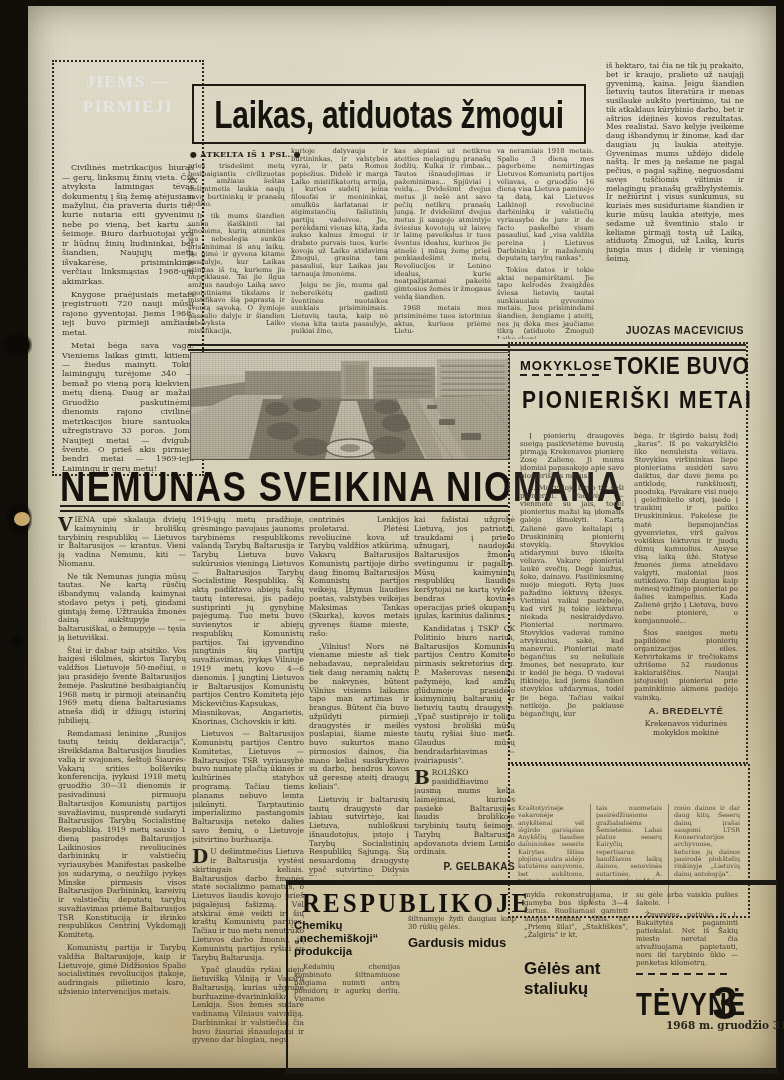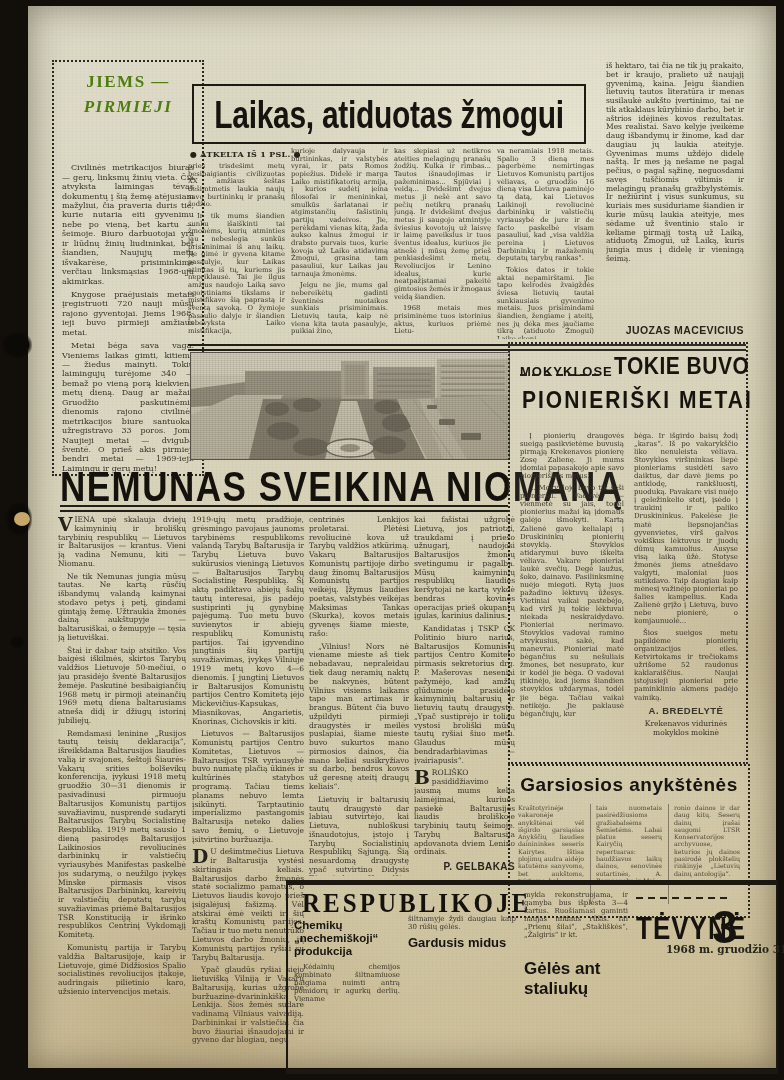--- a/index.html
+++ b/index.html
@@ -54,21 +54,21 @@
   .h-mok{font-family:"Liberation Sans",sans-serif;font-weight:bold;color:#17140f;
     font-size:21px;letter-spacing:.5px;transform:scaleY(1.15);transform-origin:left top;white-space:nowrap;}
   .h-kicker{font-family:"Liberation Sans",sans-serif;font-weight:bold;color:#17140f;
     font-size:13px;letter-spacing:1px;}
   .h-gars{font-family:"Liberation Sans",sans-serif;font-weight:bold;color:#17140f;
     font-size:19px;letter-spacing:.5px;}
   .h-resp{font-family:"Liberation Serif",serif;font-weight:bold;color:#15120d;
     font-size:25px;letter-spacing:3px;transform:scaleY(1.12);transform-origin:left top;white-space:nowrap;}
   .h-sub{font-family:"Liberation Sans",sans-serif;font-weight:bold;color:#17140f;
     font-size:11.5px;line-height:1.15;transform-origin:left top;}
-  .h-jiems{font-family:"Liberation Serif",serif;font-weight:bold;color:#4d7c0f;
+  .h-jiems{font-family:"Liberation Serif",serif;font-weight:bold;color:#e5e5e5;
     font-size:17px;letter-spacing:1.5px;text-align:center;line-height:1.45;}
   .masthead-t{font-family:"Liberation Sans",sans-serif;font-weight:bold;color:#17140f;
     font-size:26px;letter-spacing:1px;transform:scaleY(1.18);transform-origin:left top;white-space:nowrap;}
   .masthead-3{font-family:"Liberation Sans",sans-serif;font-weight:bold;color:#17140f;
     font-size:46px;line-height:.9;}
   .masthead-d{font-family:"DejaVu Serif",serif;font-weight:bold;color:#27241c;font-size:10.5px;}
   .atkelta{font-family:"DejaVu Serif",serif;font-weight:bold;font-size:8px;color:#25221a;
     letter-spacing:.3px;white-space:nowrap;}
   .gars-col{color:#4d4738;}
   .vline{width:1px;background:rgba(35,31,22,.45);}
@@ -80,21 +80,21 @@
   <div class="abs paper"></div>
   <div class="abs texture"></div>
 
   <div class="abs hole" style="left:2px;top:332px;width:30px;height:26px;"></div>
   <div class="abs hole" style="left:6px;top:502px;width:26px;height:34px;"></div>
   <div class="abs hole" style="left:10px;top:636px;width:14px;height:12px;"></div>
   <div class="abs stain" style="left:14px;top:512px;width:16px;height:14px;border-radius:50%;background:#c8a86a;"></div>
 
   <div class="abs zigbox" style="left:52px;top:60px;width:132px;height:396px;padding:8px 8px;">
     <div class="h-jiems">JIEMS —</div>
-    <div class="h-jiems" style="margin-bottom:6px;font-style:italic;">PIRMIEJI</div>
+    <div class="h-jiems" style="margin-bottom:6px;">PIRMIEJI</div>
     <div class="body-txt sz8" style="height:320px;margin-top:44px;">
       <p>Civilinės metrikacijos biuras — gerų, linksmų žinių vieta. Čia atvyksta laimingas tėvas dokumentų į šią žemę atėjusiam mažyliui, čia praveria duris tie, kurie nutaria eiti gyvenimu nebe po vieną, bet kartu — šeimoje. Biuro darbuotojai yra ir liūdnų žinių liudininkai, bet šiandien, Naujųjų metų išvakarėse, prisiminkime verčiau linksmąsias 1968-ųjų akimirkas.</p>
       <p>Knygose praėjusiais metais įregistruoti 720 nauji mūsų rajono gyventojai. Jiems 1968-ieji buvo pirmieji amžiaus metai.</p>
       <p>Metai bėga sava vaga. Vieniems laikas gimti, kitiems — žiedus mainyti. Tokių laimingųjų turėjome 340 — bemaž po vieną porą kiekvieną metų dieną. Daug ar mažai? Gruodžio paskutinėmis dienomis rajono civilinės metrikacijos biure santuokas užregistravo 33 poros. Joms Naujieji metai — dviguba šventė. O prieš akis pirmieji bendri metai — 1969-ieji. Laimingų ir gerų metų!</p>
     </div>
   </div>
 
   <div class="abs solidbox" style="left:192px;top:84px;width:390px;height:56px;">
     <div class="h-laikas" style="margin-top:6px;">Laikas, atiduotas žmogui</div>
   </div>
@@ -203,38 +203,37 @@
   <div class="abs body-txt sz75" style="left:414px;top:516px;width:101px;height:360px;">
     <p class="ni">kai fašistai užgrobė Lietuvą, jos patriotai, traukdami į priešo užnugarį, naudojosi Baltarusijos žmonių svetingumu ir pagalba. Mūsų kaimyninių respublikų liaudies keršytojai ne kartą vykdė bendras kovines operacijas prieš okupantų įgulas, karinius dalinius.</p>
     <p>Kandidatas į TSKP CK Politinio biuro narius, Baltarusijos Komunistų partijos Centro Komiteto pirmasis sekretorius drg. P. Mašerovas neseniai pažymėjo, kad amžių glūdumoje prasidėjo kaimyninių baltarusių ir lietuvių tautų draugystė. „Ypač sustiprėjo ir toliau vystosi broliški mūsų tautų ryšiai šiuo metu. Glaudus mūsų bendradarbiavimas — įvairiapusis“.</p>
     <p class="ni dc">BROLIŠKO pasididžiavimo jausmą mums kelia laimėjimai, kuriuos pasiekė Baltarusijos liaudis broliškoje tarybinių tautų šeimoje. Tarybų Baltarusija apdovanota dviem Lenino ordinais.</p>
     <p class="byline sans" style="font-size:10px;">P. GELBAKAS</p>
     <p class="ni cap-b">NUOTRAUKOJE: respublikos sostinė — Minskas. Jakubo Kolaso aikštė.</p>
 
   </div>
 
   <div class="abs zigbox" style="left:508px;top:342px;width:236px;height:418px;">
-    <div class="abs h-kicker" style="left:10px;top:20px;">MOKYKLOSE</div>
+    <div class="abs h-kicker" style="left:10px;top:14px;">MOKYKLOSE</div>
     <div class="abs dashrule" style="left:10px;top:30px;width:82px;"></div>
     <div class="abs h-mok" style="left:104px;top:8px;">TOKIE BUVO</div>
     <div class="abs h-mok" style="left:12px;top:42px;letter-spacing:2px;">PIONIERIŠKI METAI</div>
     <div class="abs body-txt sz7" style="left:10px;top:88px;width:104px;height:318px;">
       <p>Į pionierių draugovės sueigą pasikvietėme buvusią pirmąją Krekenavos pionierę Zosę Zalienę. Ji mums įdomiai papasakojo apie savo pionieriškus metus.</p>
       <p>... Mokykloje buvo tik šeši pionieriai. Vadovė — vienmetė su jais, todėl pionierius mažai ką įdomaus galėjo išmokyti. Kartą Zalienė gavo kelialapį į Druskininkų pionierių stovyklą. Stovyklos atidarymui buvo iškelta vėliava. Vakare pionieriai laukė svečių. Degė laužus, šoko, dainavo. Pasilinksminę nuėjo miegoti. Rytą juos pažadino lėktuvų ūžesys. Vietiniai vaikai pastebėjo, kad virš jų tokie lėktuvai niekada neskraidydavo. Pionieriai nerimavo. Stovyklos vadovai ramino atvykusius, sakė, kad manevrai. Pionieriai matė bėgančius su nešuliais žmones, bet nesuprato, kur ir kodėl jie bėga. O vadovai įtikinėjo, kad jiems šiandien stovyklos uždarymas, todėl jie bėga. Tačiau vaikai netikėjo. Jie paklausė bėgančiųjų, kur</p>
     </div>
     <div class="abs body-txt sz7" style="left:124px;top:88px;width:104px;height:318px;">
       <p class="ni">bėga. Ir išgirdo baisų žodį „karas“. Iš po vakarykščio liko nenuleista vėliava. Stovyklos viršininkas liepė pionieriams susidėti savo daiktus, dar davė jiems po antklodę, rankšluostį, puoduką. Pavakare visi nuėjo į geležinkelio stotį, įsėdo į traukinį ir paliko Druskininkus. Pakelėse jie matė liepsnojančias gyvenvietes, virš galvos vokiškus lėktuvus ir juodų dūmų kamuolius. Ausyse visą laiką ūžė. Stotyse žmonės jiems atnešdavo valgyti, maloniai juos sutikdavo. Taip daugiau kaip mėnesį važinėjo pionieriai po šalies kampelius. Kada Zalienė grįžo į Lietuvą, buvo nebe pionierė, o komjaunuolė...</p>
       <p>Šios sueigos metu papildėme pionierių organizacijos eiles. Ketvirtokams ir trečiokams užrišome 52 raudonus kaklaraiščius. Naujai įstojusieji pionieriai prie paminklinio akmens padėjo vainiką.</p>
       <p class="ctr cap-b sans" style="font-size:9.5px;letter-spacing:.5px;">A. BREDELYTĖ</p>
       <p class="ctr" style="font-size:7.5px;">Krekenavos vidurinės mokyklos mokinė</p>
     </div>
   </div>
 
   <div class="abs zigbox" style="left:508px;top:764px;width:238px;height:150px;">
-    <div class="abs h-gars" style="left:0;top:8px;width:238px;text-align:center;">Garsiosios anykštėnės</div>
     <div class="abs body-txt sz63 gars-col" style="left:8px;top:38px;width:66px;height:102px;">
       <p class="ni">Kraštotyrinėje vakaronėje anykštėnai vėl išgirdo garsiąsias Anykščių liaudies dainininkes seseris Kairytes. Ištisa plojimų audra aidėjo katutėms sanyvoms, bet aukštoms, tvirtoms, bal-</p>
     </div>
     <div class="abs vline" style="left:80px;top:38px;height:100px;"></div>
     <div class="abs body-txt sz63 gars-col" style="left:86px;top:38px;width:66px;height:102px;">
       <p class="ni">tais nuometais pasirėdžiusioms gražiabalsėms Šemietėms. Labai platus seserų Kairyčių repertuaras: baudžiavos laikų dainos, senovinės sutartinės, A. Baranausko ir Mai-</p>
     </div>
     <div class="abs vline" style="left:158px;top:38px;height:100px;"></div>
     <div class="abs body-txt sz63 gars-col" style="left:164px;top:38px;width:66px;height:102px;">
       <p class="ni">ronio dainos ir dar daug kitų. Seserų dainų įrašai saugomi LTSR Konservatorijos archyvuose, keturios jų dainos pasirodė plokštelių rinkinyje „Lietuvių dainų antologija“.</p>
@@ -259,20 +258,24 @@
     </div>
 
     <div class="abs" style="left:236px;top:6px;width:104px;">
       <div class="body-txt sz7" style="height:66px;">
         <p class="ni">mykla rekonstruojama, ir gamyba bus išplėsta 3—4 kartus. Ruošiamasi gaminti naujas midaus rūšis. Tai „Prienų šilai“, „Stakliškės“, „Žalgiris“ ir kt.</p>
       </div>
       <div class="h-sub" style="font-size:17px;margin:2px 0 4px;">Gėlės ant staliukų</div>
     </div>
 
     <div class="abs" style="left:348px;top:6px;width:102px;">
+      <div class="body-txt sz7" style="height:76px;">
+        <p class="ni">su gėle arba vaiskia pušies šakele.</p>
+        <p>Žmonėms patinka ir I. Bakaitytės pagaminti patiekalai. Net iš Šakių miesto neretai čia atvažiuojama papietauti, nors iki tarybinio ūkio — penketas kilometrų.</p>
+      </div>
       <div class="dashrule" style="margin:6px 0 8px;width:96px;"></div>
       <div style="position:relative;height:52px;">
         <div class="abs masthead-t" style="left:0;top:4px;">TĖVYNĖ</div>
         <div class="abs masthead-3" style="left:76px;top:0;">3</div>
         <div class="abs masthead-d" style="left:0;top:36px;white-space:nowrap;margin-left:30px;">1968 m. gruodžio 31 d.</div>
       </div>
     </div>
   </div>
 
   <div class="abs stain" style="left:150px;top:990px;width:160px;height:70px;background:radial-gradient(ellipse at 50% 50%, rgba(168,132,72,.18), rgba(0,0,0,0) 70%);"></div>

